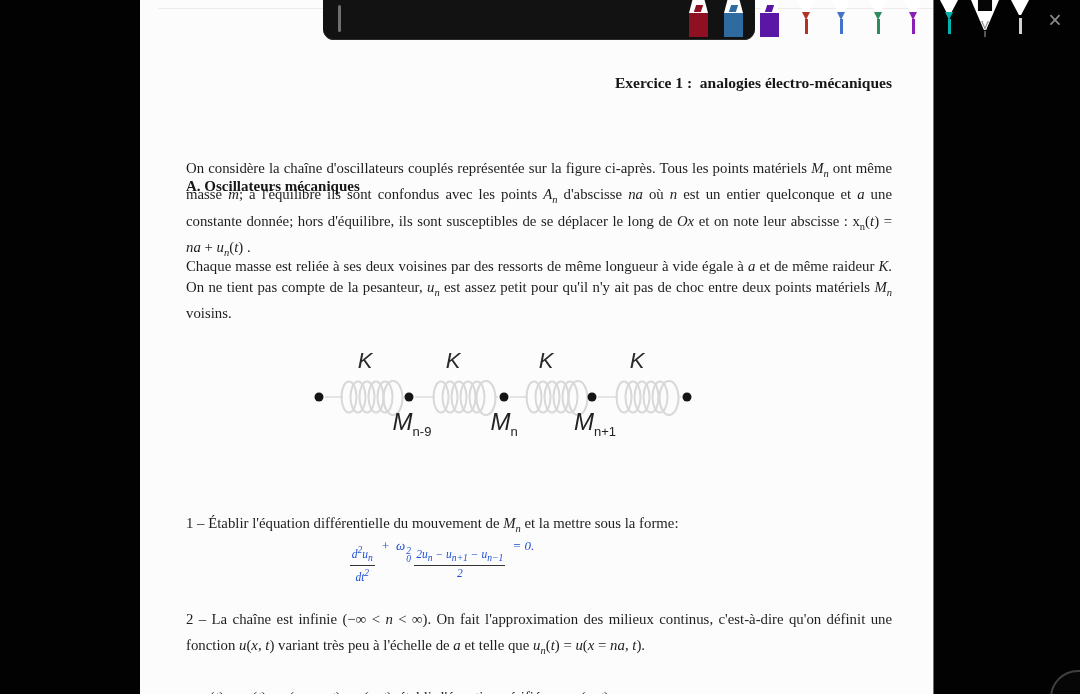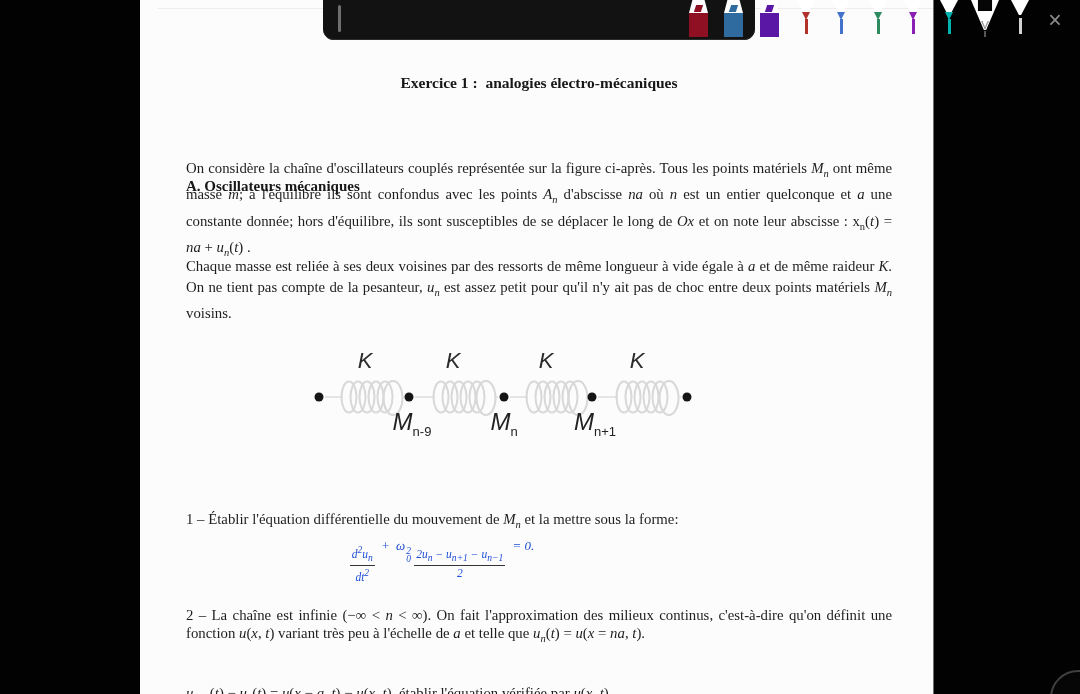--- a/index.html
+++ b/index.html
@@ -11,36 +11,36 @@
   }
 
   
   .page {
     position:absolute; left:140px; top:0; width:794px; height:694px;
     background:#fcfcfc; border-right:1px solid #6e6e6e; overflow:hidden;
   }
   .page-top-line { position:absolute; left:18px; right:0; top:8px; height:1px; background:#ececec; }
 
   .doc-title {
-    position:absolute; left:46px; top:74px; width:706px; text-align:center;
+    position:absolute; left:46px; top:74px; width:706px; text-align:right;
     font-weight:bold; font-size:15.5px; color:#171717; white-space:pre-wrap;
   }
   .section-heading {
     position:absolute; left:46px; top:134px; font-weight:bold; font-size:15px; color:#171717;margin-top:44px;
   }
   .para {
     position:absolute; left:46px; width:706px; text-align:justify;
     font-size:14.8px; line-height:20.5px; color:#1d1d1d;
   }
   .para sub, .qline sub { font-size:10.5px; }
   .p1 { top:158px; }
   .p2 { top:256px; }
   .qline {
     position:absolute; left:46px; width:706px;
-    font-size:14.8px; line-height:18px; color:#1d1d1d;
+    font-size:14.8px; line-height:26px; color:#1d1d1d;
   }
   .q1  { top:510px; }
   .q1f { top:576px; }
   .q2  { top:606px; text-align:justify; }
   .taylor { top:656px; }
   .clipped { top:684px; }
 
   
   .eqline {
     position:absolute; left:46px; top:538px; width:512px; text-align:center;

